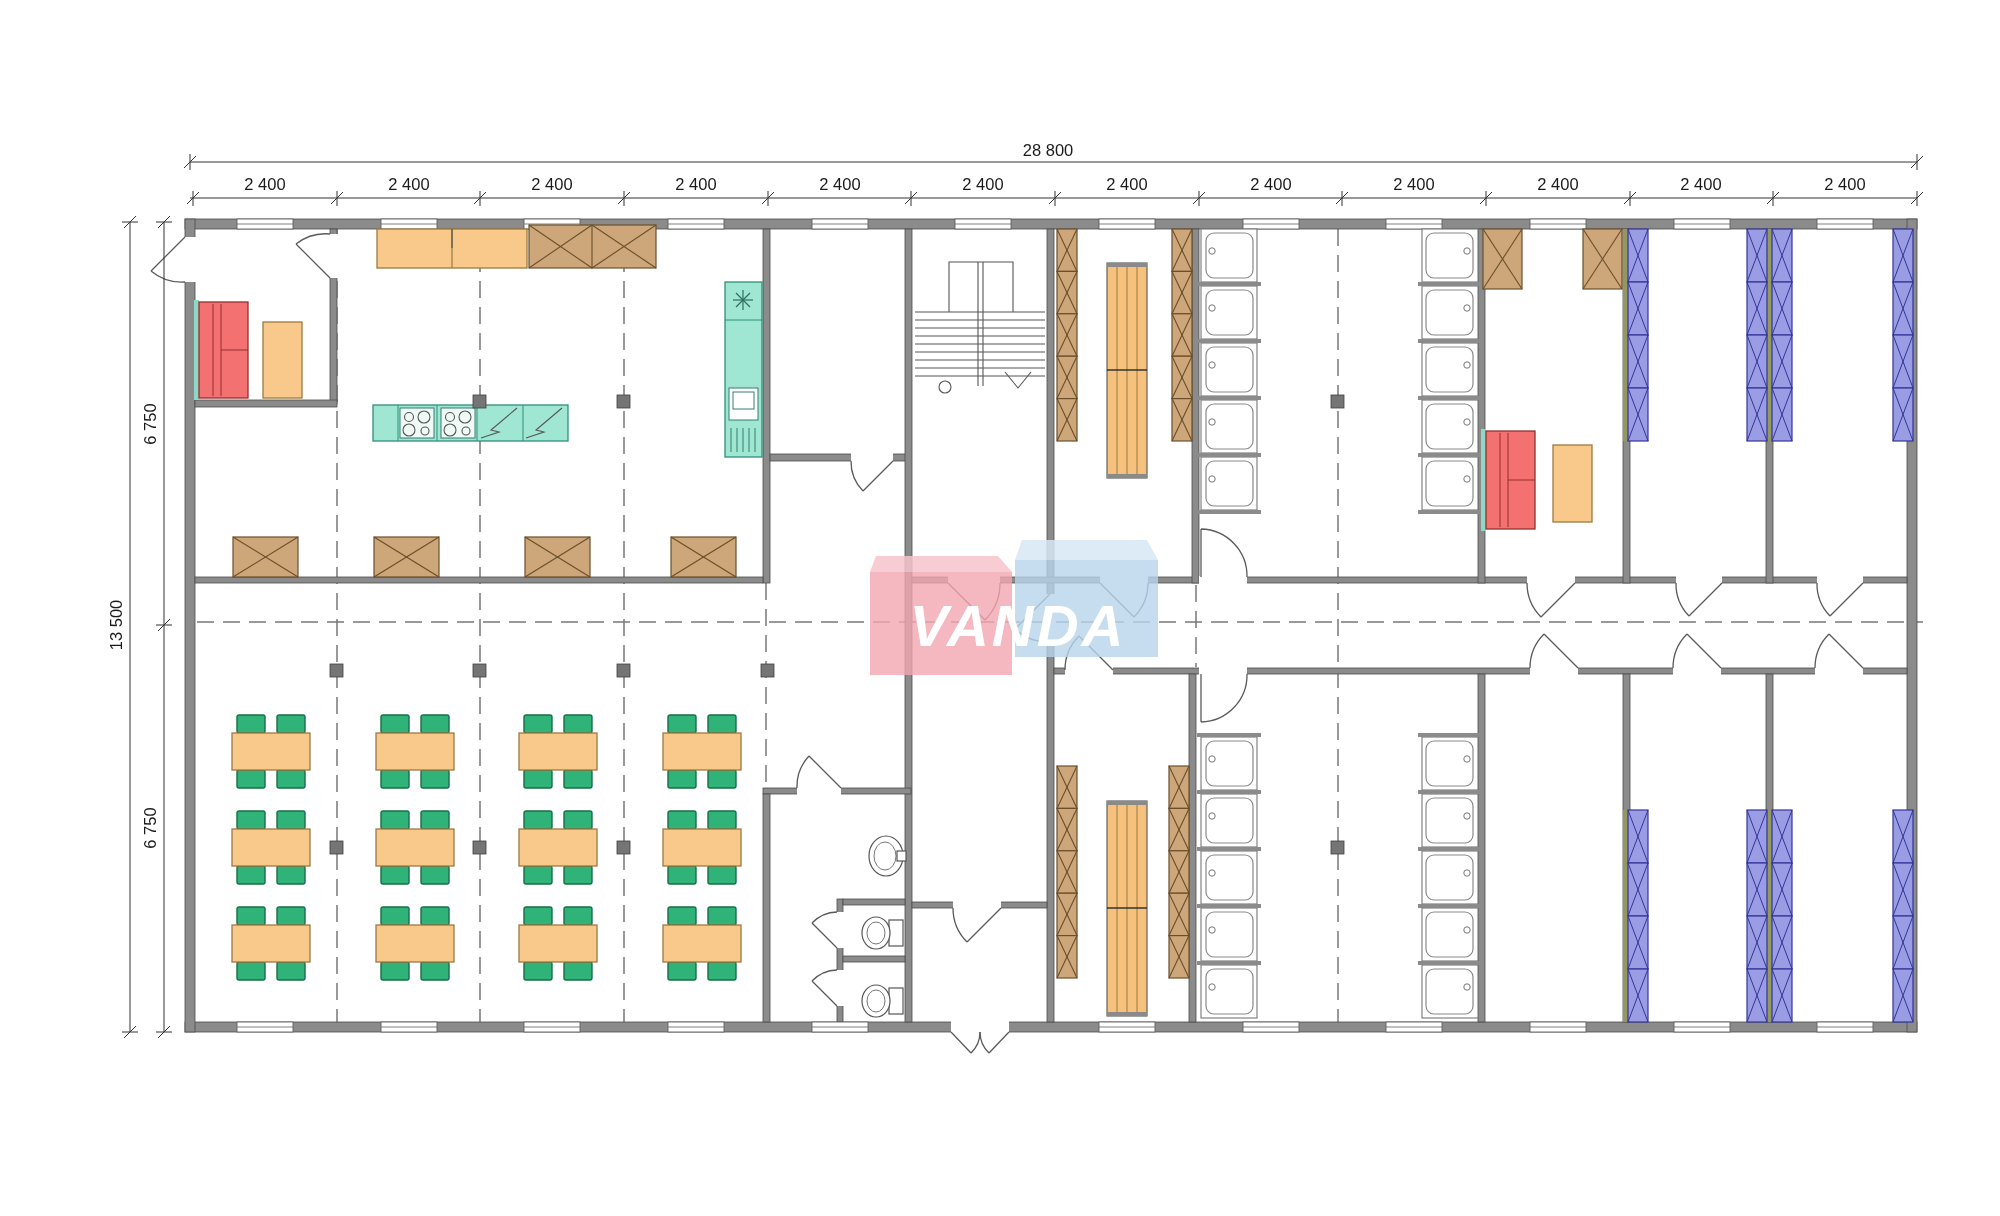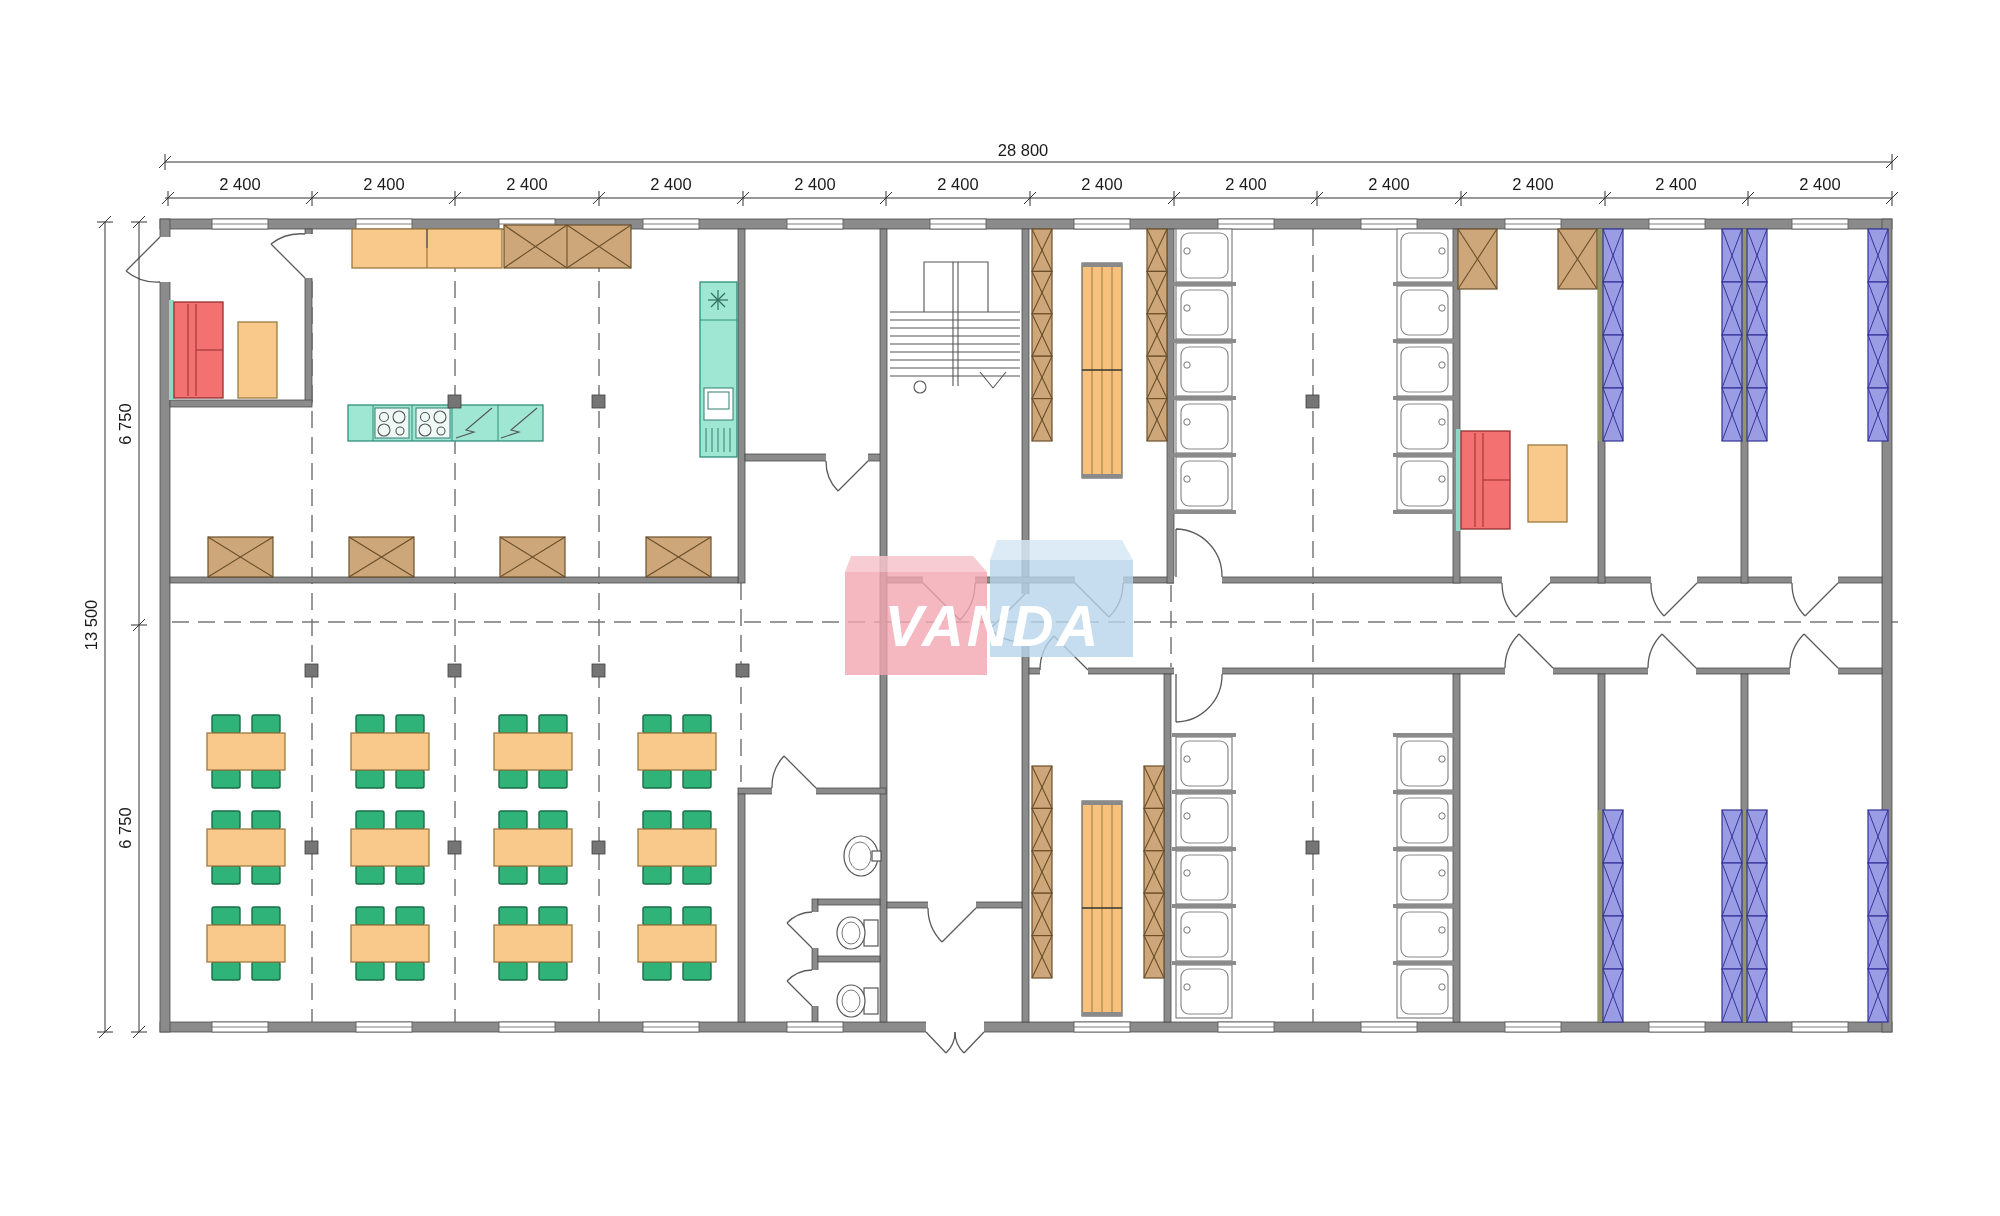--- a/index.html
+++ b/index.html
@@ -1,17 +1,17 @@
 <!DOCTYPE html>
 <html><head>
 <meta charset="utf-8">
 <style>
   html,body{margin:0;padding:0;background:#ffffff;}
   .page{position:relative;width:1909px;height:1216px;background:#fff;overflow:hidden;
-        font-family:"Liberation Sans",sans-serif;}
+        font-family:"Liberation Sans",sans-serif;padding-left:25px;}
   svg{display:block;}
   .wall{fill:#8b8b8b;stroke:#4d4d4d;stroke-width:0.8;}
   .olv{fill:#93995c;}
   .gap{fill:#ffffff;stroke:none;}
   .win{fill:#ffffff;stroke:#5f5f5f;stroke-width:0.9;}
   .dash{stroke:#787878;stroke-width:1.5;stroke-dasharray:17 9;fill:none;}
   .door{stroke:#5a5a5a;stroke-width:1.3;fill:none;}
   .thin{stroke:#555555;stroke-width:1.1;fill:none;}
   .dim{stroke:#333333;stroke-width:1;}
   .dimtxt{font:16.5px "Liberation Sans",sans-serif;fill:#1a1a1a;}

